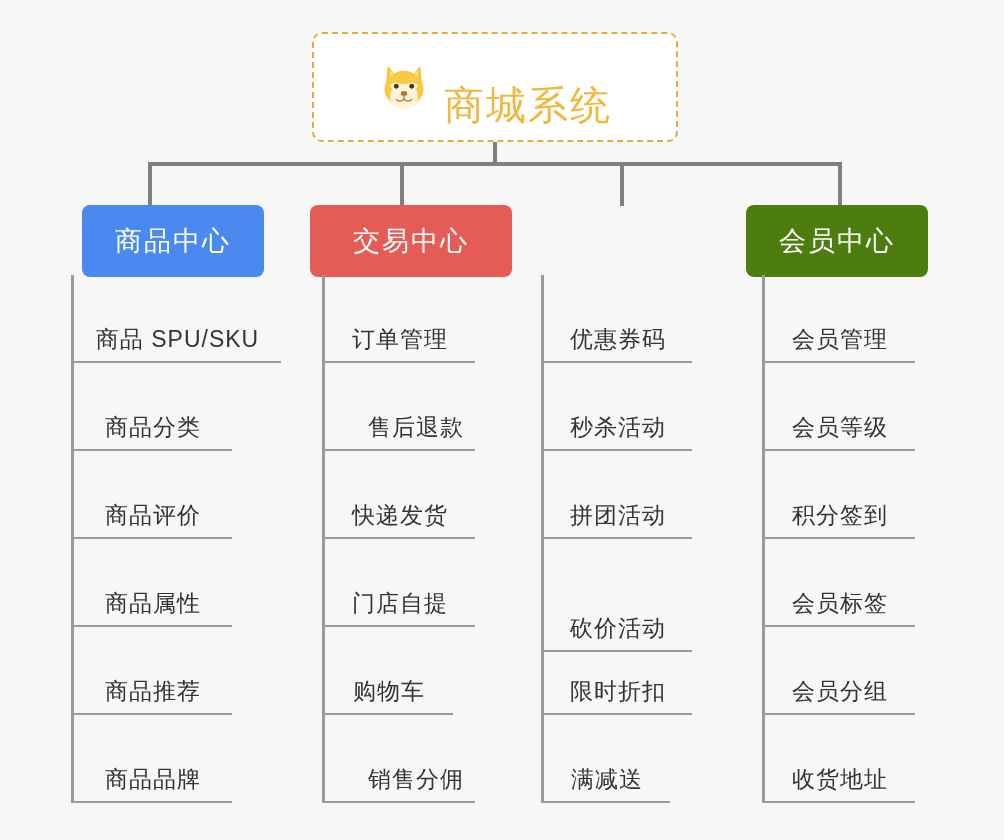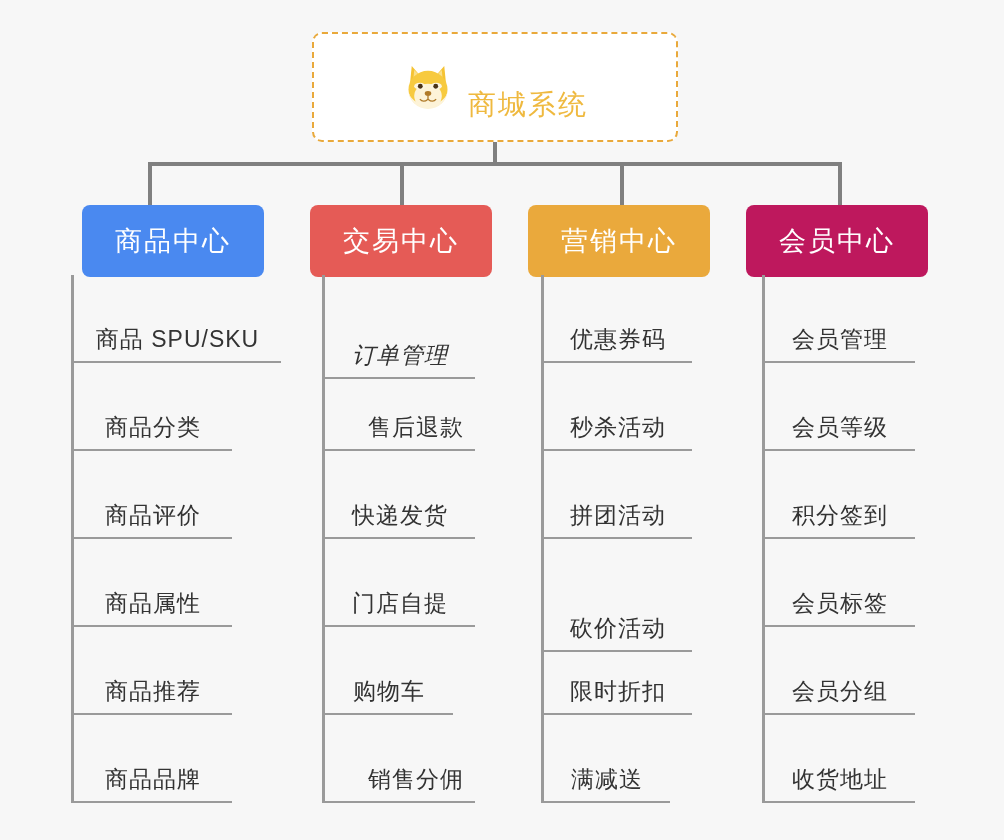--- a/index.html
+++ b/index.html
@@ -36,21 +36,21 @@
     justify-content: center;
     gap: 14px;
   }
   .root-icon {
     width: 52px;
     height: 52px;
     position: relative;
     flex: 0 0 auto;
   }
   .root-title {
-    font-size: 28px;
+    font-size: 40px;
     color: #efb93f;
     letter-spacing: 2px;
     line-height: 1;
     white-space: nowrap;
     margin-top: 36px;
   }
 
   
   .line {
     position: absolute;
@@ -136,27 +136,24 @@
   <div class="line h-line" style="left: 150px; top: 162px; width: 690px; background: rgb(128, 128, 128);"></div>
 
   <div class="line v-line" style="left: 148px; top: 162px; height: 44px; background: rgb(128, 128, 128);"></div>
   <div class="line v-line" style="left: 400px; top: 162px; height: 44px; background: rgb(128, 128, 128);"></div>
   <div class="line v-line" style="left: 620px; top: 162px; height: 44px; background: rgb(128, 128, 128);"></div>
   <div class="line v-line" style="left: 838px; top: 162px; height: 44px; background: rgb(128, 128, 128);"></div>
 
   <div class="cat-box" style="left: 58px; top: 205px; width: 182px; background: rgb(74, 137, 240); margin-left: 24px;">
     <span>商品中心</span>
   </div>
-  <div class="cat-box" style="left: 310px; top: 205px; width: 182px; background: rgb(229, 91, 86);">
+  <div class="cat-box" style="left: 310px; top: 205px; width: 202px; background: rgb(229, 91, 86);">
     <span>交易中心</span>
   </div>
-  <div class="cat-box" style="left: 528px; top: 205px; width: 182px; background: rgb(234, 169, 60);">
-    <span>营销中心</span>
-  </div>
-  <div class="cat-box" style="left: 746px; top: 205px; width: 182px; background: #be185d;">
+  <div class="cat-box" style="left: 746px; top: 205px; width: 182px; background: #4d7c0f;">
     <span>会员中心</span>
   </div>
 
   <div class="column" style="left:71px;">
     <div class="trunk" style="background: rgb(154, 154, 154); height: 528px;"></div>
     <div class="leaf" style="top: 0px; width: 207px; border-bottom-color: rgb(154, 154, 154);">
       <span class="leaf-label">商品 SPU/SKU</span>
     </div>
     <div class="leaf" style="top: 88px; width: 158px; border-bottom-color: rgb(154, 154, 154);">
       <span class="leaf-label">商品分类</span>
@@ -170,21 +167,21 @@
     <div class="leaf" style="top: 352px; width: 158px; border-bottom-color: rgb(154, 154, 154);">
       <span class="leaf-label">商品推荐</span>
     </div>
     <div class="leaf" style="top: 440px; width: 158px; border-bottom-color: rgb(154, 154, 154);">
       <span class="leaf-label">商品品牌</span>
     </div>
   </div>
 
   <div class="column" style="left:322px;">
     <div class="trunk" style="background: rgb(154, 154, 154); height: 528px;"></div>
-    <div class="leaf" style="top: 16px; width: 150px; border-bottom-color: rgb(154, 154, 154); font-style: italic;">
+    <div class="leaf" style="top: 0px; width: 150px; border-bottom-color: rgb(154, 154, 154);">
       <span class="leaf-label">订单管理</span>
     </div>
     <div class="leaf" style="top: 88px; width: 150px; border-bottom-color: rgb(154, 154, 154); padding-left: 32px;">
       <span class="leaf-label">售后退款</span>
     </div>
     <div class="leaf" style="top: 176px; width: 150px; border-bottom-color: rgb(154, 154, 154);">
       <span class="leaf-label">快递发货</span>
     </div>
     <div class="leaf" style="top: 264px; width: 150px; border-bottom-color: rgb(154, 154, 154);">
       <span class="leaf-label">门店自提</span>

